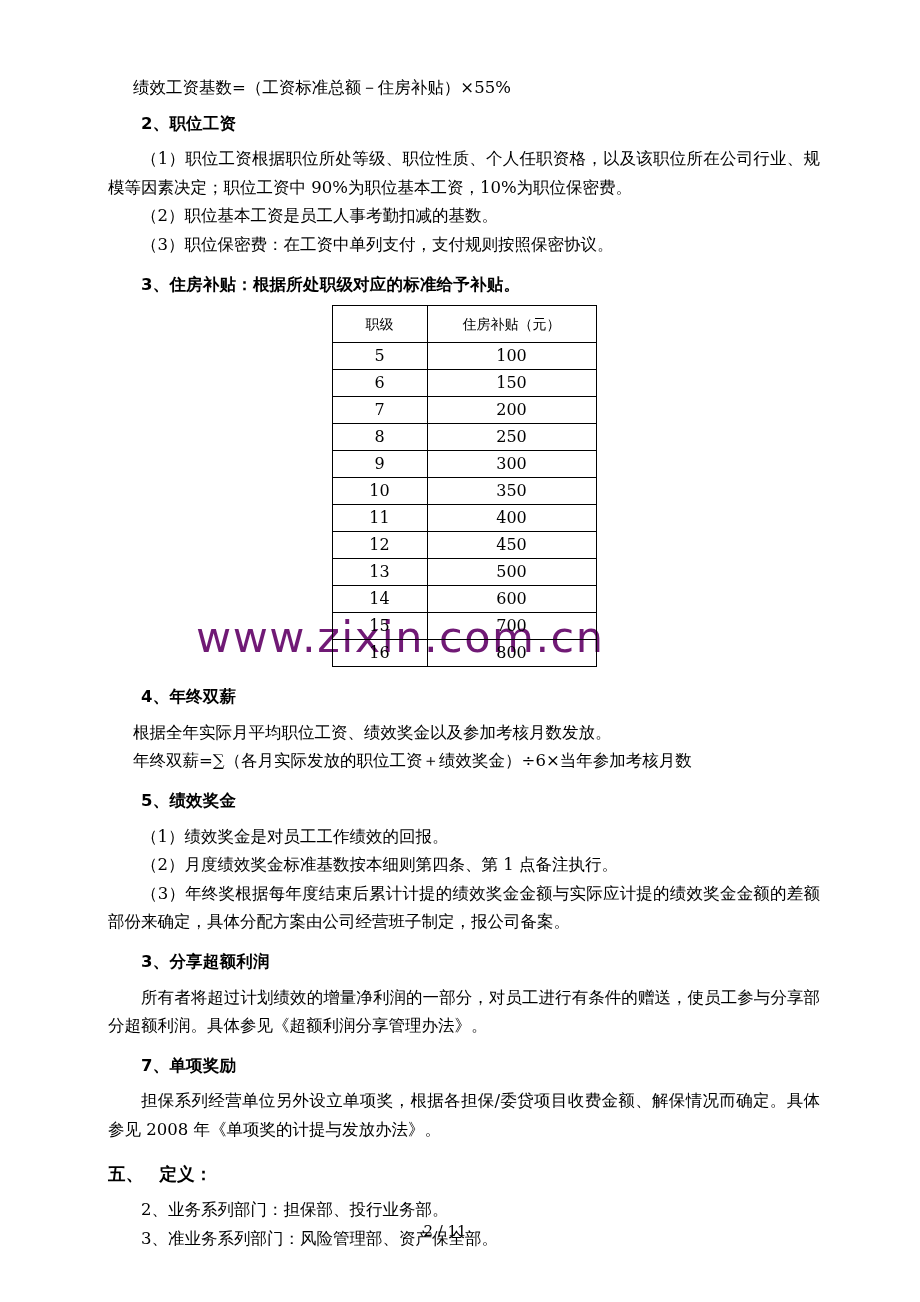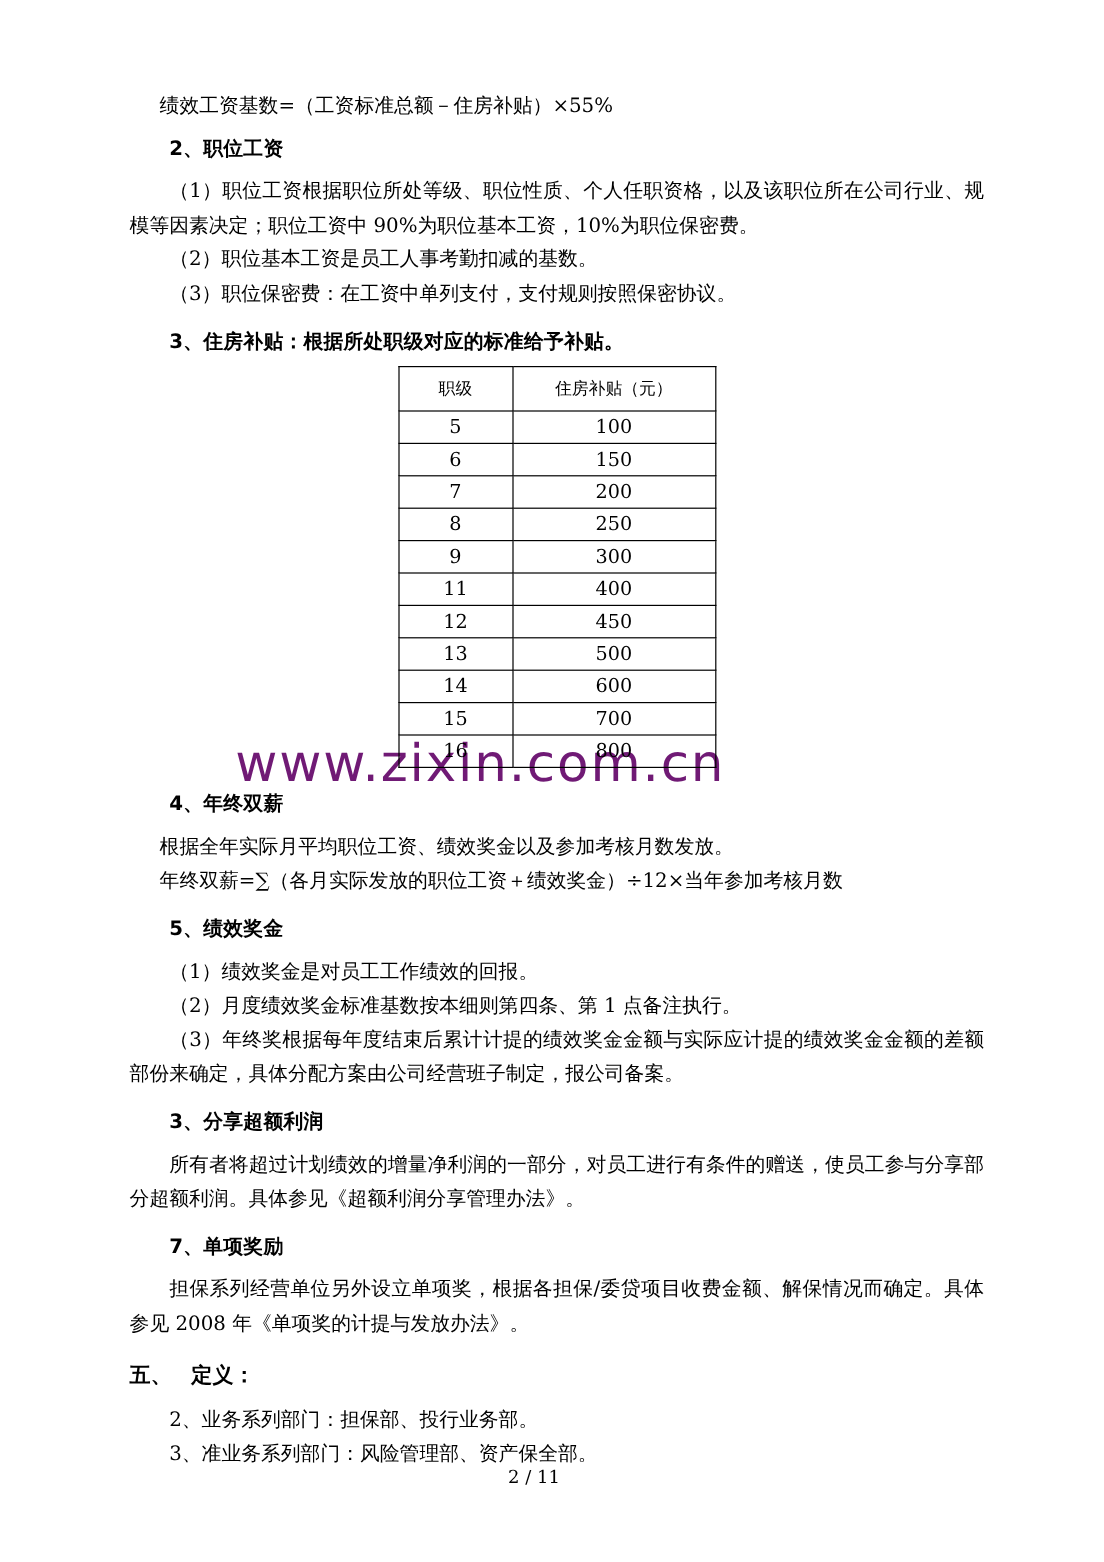--- a/index.html
+++ b/index.html
@@ -171,20 +171,24 @@
             </tr>
           <tr>
               <td>8</td>
               <td>250</td>
             </tr>
           <tr>
               <td>9</td>
               <td>300</td>
             </tr>
           <tr>
+              <td>10</td>
+              <td>350</td>
+            </tr>
+          <tr>
               <td>11</td>
               <td>400</td>
             </tr>
           <tr>
               <td>12</td>
               <td>450</td>
             </tr>
           <tr>
               <td>13</td>
               <td>500</td>
@@ -202,21 +206,21 @@
               <td>800</td>
             </tr>
         </tbody>
       </table>
     </div>
 
     <div class="spacer-lg"></div>
     <p class="heading-num">4、年终双薪</p>
     <div class="spacer-sm"></div>
     <p class="body-line">根据全年实际月平均职位工资、绩效奖金以及参加考核月数发放。</p>
-    <p class="body-line">年终双薪=∑（各月实际发放的职位工资＋绩效奖金）÷12×当年参加考核月数</p>
+    <p class="body-line">年终双薪=∑（各月实际发放的职位工资＋绩效奖金）÷6×当年参加考核月数</p>
 
     <div class="spacer-md"></div>
     <p class="heading-num">5、绩效奖金</p>
     <div class="spacer-sm"></div>
     <p class="indent2">（1）绩效奖金是对员工工作绩效的回报。</p>
     <p class="indent2">（2）月度绩效奖金标准基数按本细则第四条、第 1 点备注执行。</p>
     <p class="indent2">（3）年终奖根据每年度结束后累计计提的绩效奖金金额与实际应计提的绩效奖金金额的差额部份来确定，具体分配方案由公司经营班子制定，报公司备案。</p>
 
     <div class="spacer-md"></div>
     <p class="heading-num">3、分享超额利润</p>

